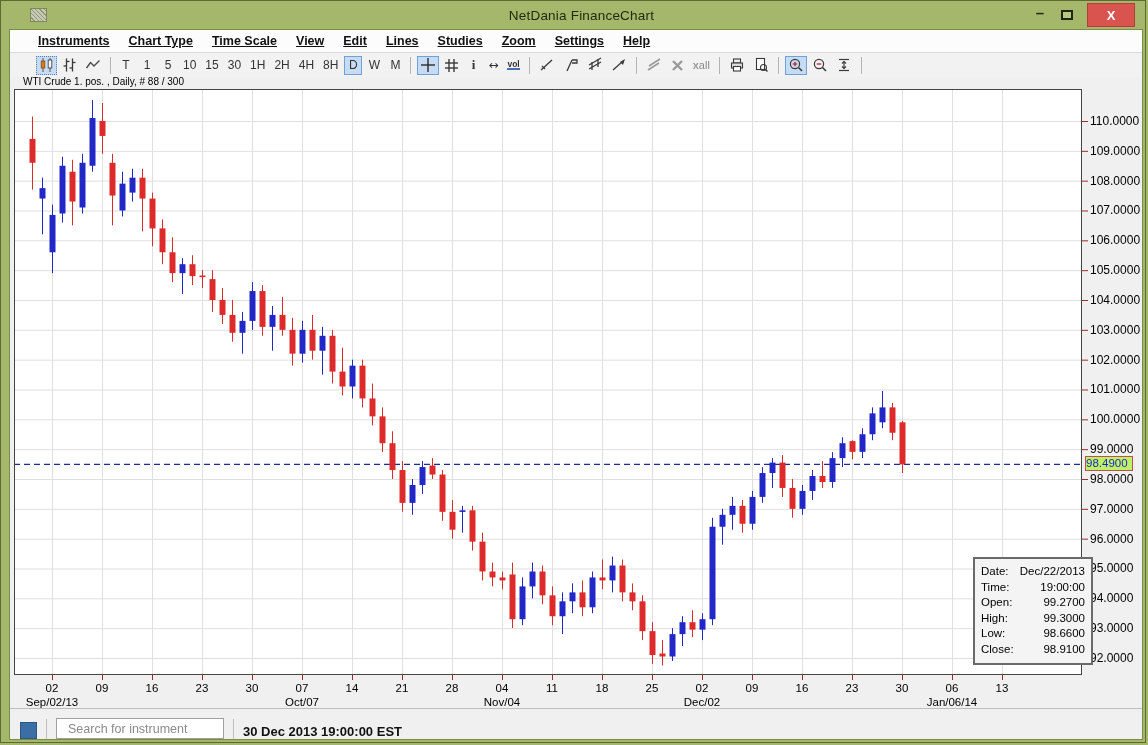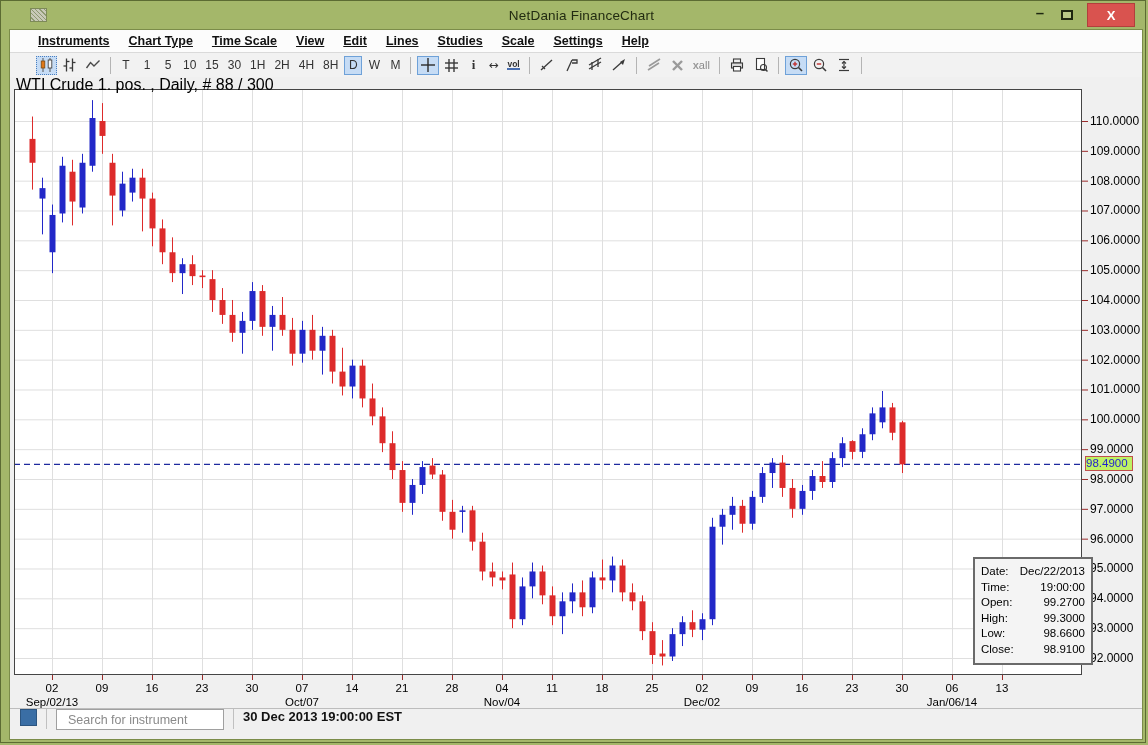--- a/index.html
+++ b/index.html
@@ -22,28 +22,28 @@
   .toolbar{height:24px;background:#f2f2f2;display:flex;align-items:center;padding-left:26px;gap:2px;}
   .tsep{width:1px;height:17px;background:#b4b4b4;margin:0 4px;}
   .tbtn{min-width:18px;height:19px;padding:0 2px;display:flex;align-items:center;justify-content:center;font-size:12px;color:#333;border:1px solid transparent;box-sizing:border-box;}
   .tbtn.sel{background:#c6dcf5;border:1px solid #6ea1d8;}
   .tbtn.sel-dot{background:#c6dcf5;border:1px dotted #4a7fc0;}
   .tbtn svg{display:block;}
   .vol-txt{font-size:8.5px;font-weight:bold;color:#333;border-bottom:2px solid #4a6fb0;line-height:8px;}
   .xall{font-size:11px;color:#8a8a8a;line-height:9px;}
   
   .chart-region{position:relative;flex:1;background:#f0f0f0;}
-  .instrument-label{position:absolute;left:6px;top:-1px;font-size:16px;color:#000;z-index:3;}
+  .instrument-label{position:absolute;left:13px;top:-1px;font-size:10px;color:#000;z-index:3;}
   .chart-svg{position:absolute;left:0;top:0;}
   .price-tag{position:absolute;left:1075px;top:379px;background:#bef264;border:1px solid #c0504d;color:#1f1fd0;font-size:11.5px;padding:0px 4px 1px 0;z-index:4;}
   .ohlc-tooltip{position:absolute;left:963px;top:480px;width:104px;background:#f4f4f4;border:2px solid #6a6a6a;padding:5px 6px;z-index:4;}
   .tt-row{display:flex;justify-content:space-between;font-size:11.5px;color:#000;line-height:15.6px;}
   .tt-row .lbl{margin-right:4px;}
   
-  .statusbar{height:30px;background:#f0f0f0;border-top:1px solid #bdbdbd;display:flex;align-items:flex-start;padding-left:10px;}
+  .statusbar{height:30px;background:#f0f0f0;border-top:1px solid #bdbdbd;display:flex;align-items:flex-end;padding-left:10px;}
   .inst-square{width:15px;height:15px;background:#3a6ea5;border:1px solid #2c5580;}
   .ssep{width:1px;height:20px;background:#c0c0c0;margin:0 9px;}
   .searchbox{width:168px;height:21px;background:#fff;border:1px solid #a0a0a0;display:flex;align-items:center;padding:0 5px;box-sizing:border-box;gap:4px;}
   .searchbox input{border:none;outline:none;flex:1;font-size:12.5px;color:#444;font-family:"Liberation Sans",sans-serif;background:transparent;}
   .searchbox input::placeholder{color:#8a8a8a;}
   .statusdt{font-size:13px;font-weight:bold;color:#111;}
 </style>
 </head>
 <body>
 
@@ -62,21 +62,21 @@
   <div class="content">
 
     <nav class="menubar" id="menubar">
         <span class="menu-item">Instruments</span>
         <span class="menu-item">Chart Type</span>
         <span class="menu-item">Time Scale</span>
         <span class="menu-item">View</span>
         <span class="menu-item">Edit</span>
         <span class="menu-item">Lines</span>
         <span class="menu-item">Studies</span>
-        <span class="menu-item">Scale</span>
+        <span class="menu-item">Zoom</span>
         <span class="menu-item">Settings</span>
         <span class="menu-item">Help</span>
       </nav>
 
     <div class="toolbar">
       <div class="tbtn sel-dot">
         <svg width="15" height="16" viewBox="0 0 15 16">
             <line x1="4" y1="1" x2="4" y2="15" stroke="#555" stroke-width="1"></line>
             <rect x="2.2" y="4" width="3.6" height="7" fill="#e07818" stroke="#7a4a10" stroke-width="0.8"></rect>
             <line x1="11" y1="1" x2="11" y2="15" stroke="#555" stroke-width="1"></line>

